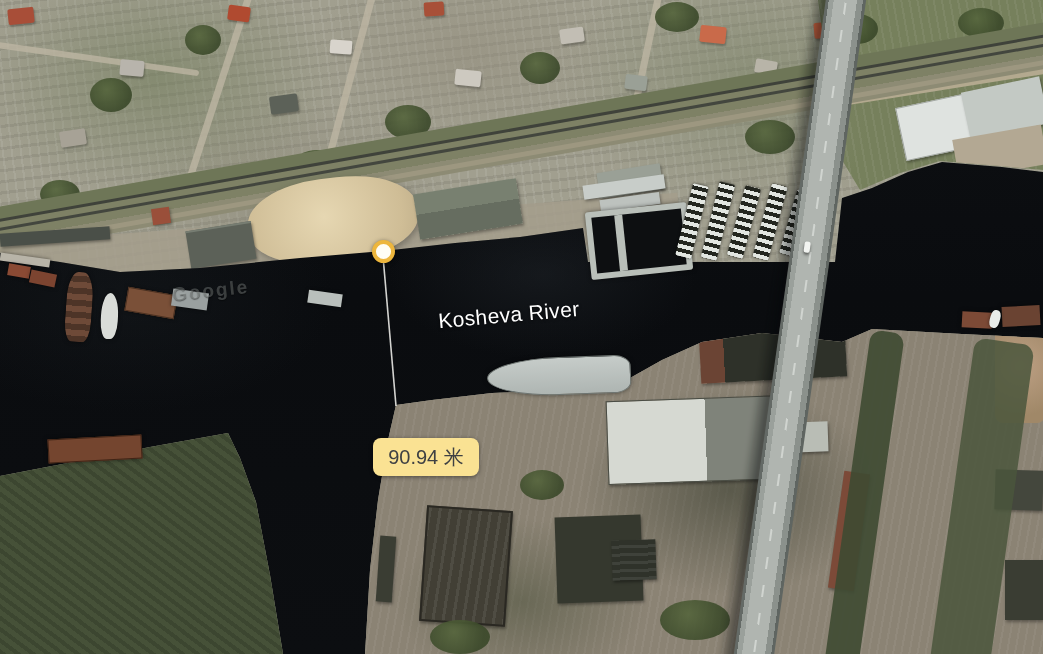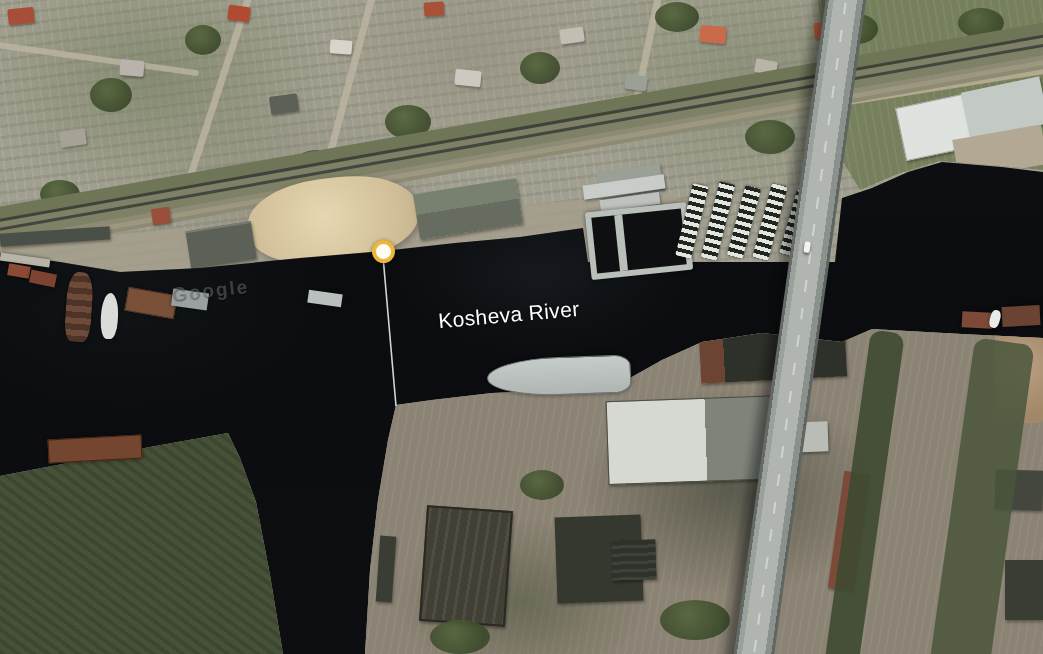--- a/index.html
+++ b/index.html
@@ -189,14 +189,15 @@
   <div class="abs watermark">Google</div>
 
   <div class="abs river-label">Kosheva River</div>
 
   <svg class="abs measure-svg" width="1043" height="654">
     <line x1="383.5" y1="262" x2="396" y2="406" stroke="#e9e9e5" stroke-width="1.6" opacity="0.9"></line>
   </svg>
 
   <div class="abs marker"></div>
 
+  <div class="abs measure-label">90.94 米</div>
 
 </div>
 
 </body></html>

